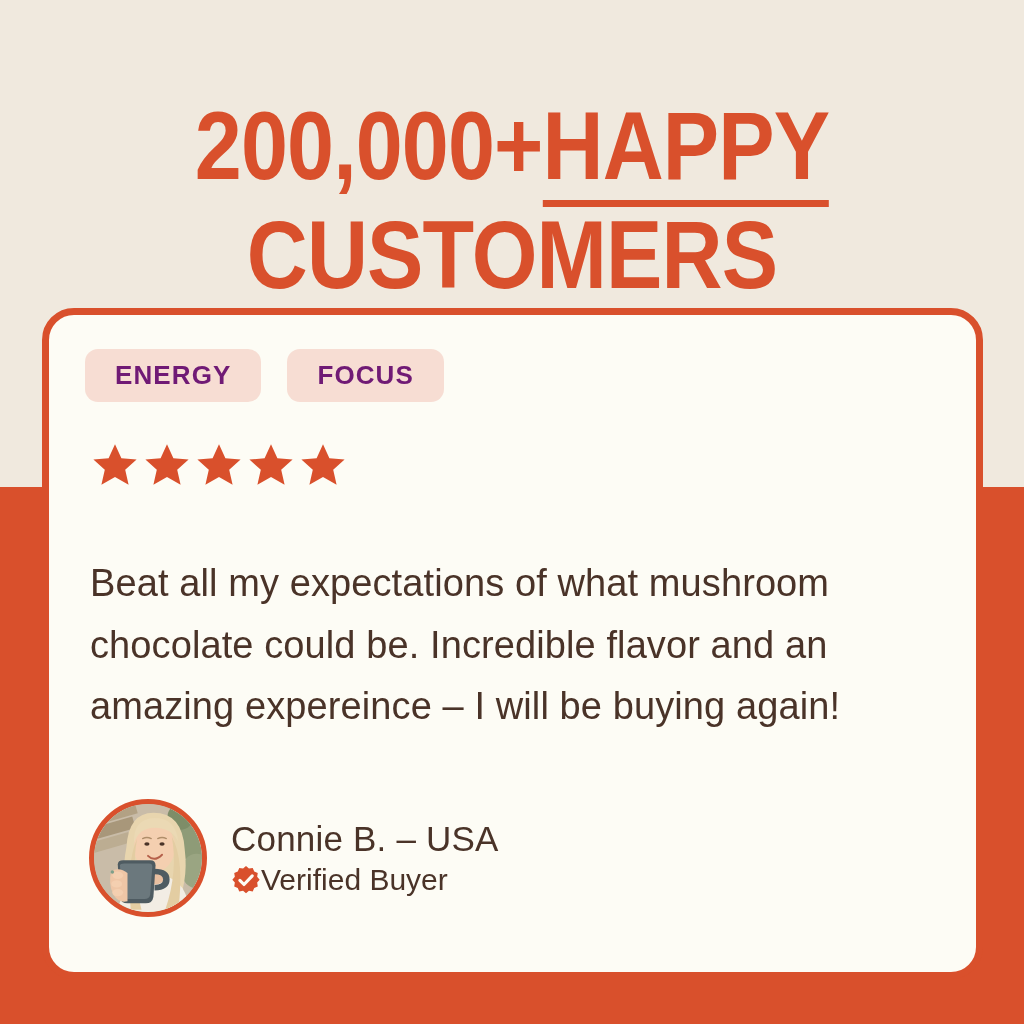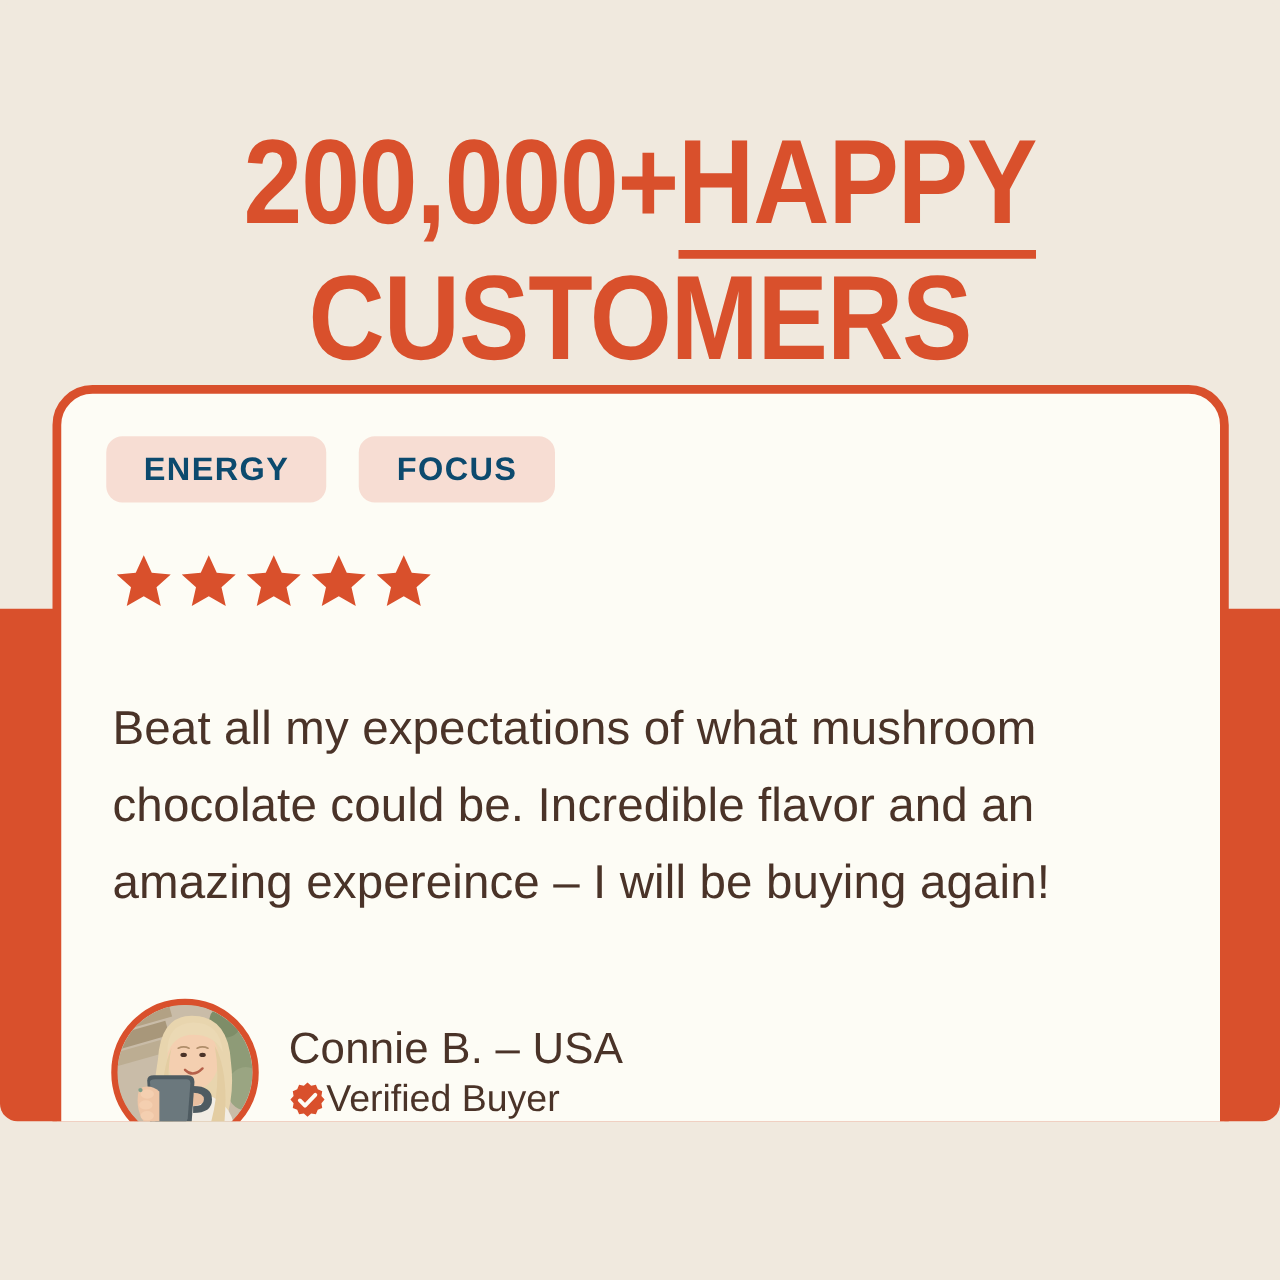--- a/index.html
+++ b/index.html
@@ -12,24 +12,23 @@
     height: 1024px;
     overflow: hidden;
     font-family: "Liberation Sans", sans-serif;
     background: #F0E9DE;
   }
 
   
   .canvas {
     position: relative;
     width: 1024px;
-    height: 897px;
+    height: 1024px;
     background: #F0E9DE;
     overflow: hidden;
-    border-radius: 14px;
   }
 
   
   .bg-band-bottom {
     position: absolute;
     left: 0;
     top: 487px;
     width: 1024px;
     height: 537px;
     background: #D9502C;
@@ -89,21 +88,21 @@
   
   .tag-row {
     position: absolute;
     left: 36px;
     top: 34px;
     display: flex;
     gap: 26px;
   }
   .tag {
     background: #F7DDD3;
-    color: #0c4a6e;
+    color: #701a75;
     border-radius: 13px;
     font-size: 26px;
     font-weight: bold;
     letter-spacing: 1.1px;
     padding: 13px 30px 14px;
     line-height: 1;
     white-space: nowrap;
   }
 
   

